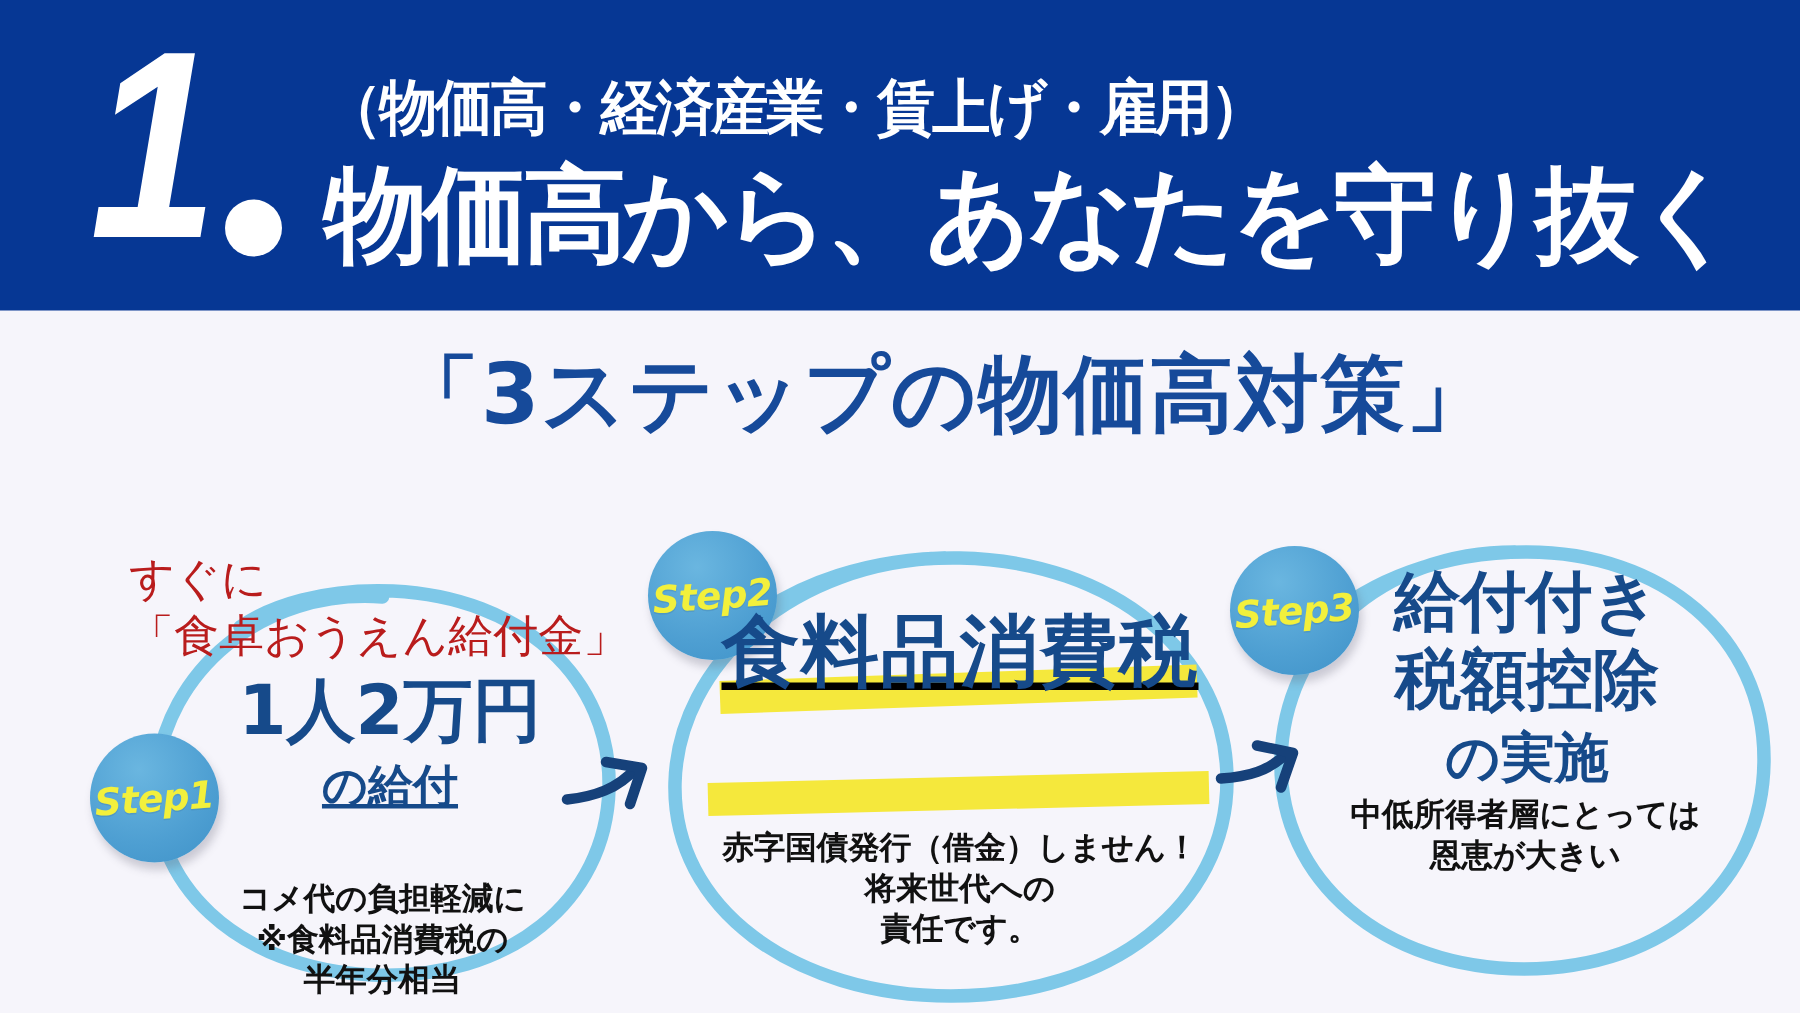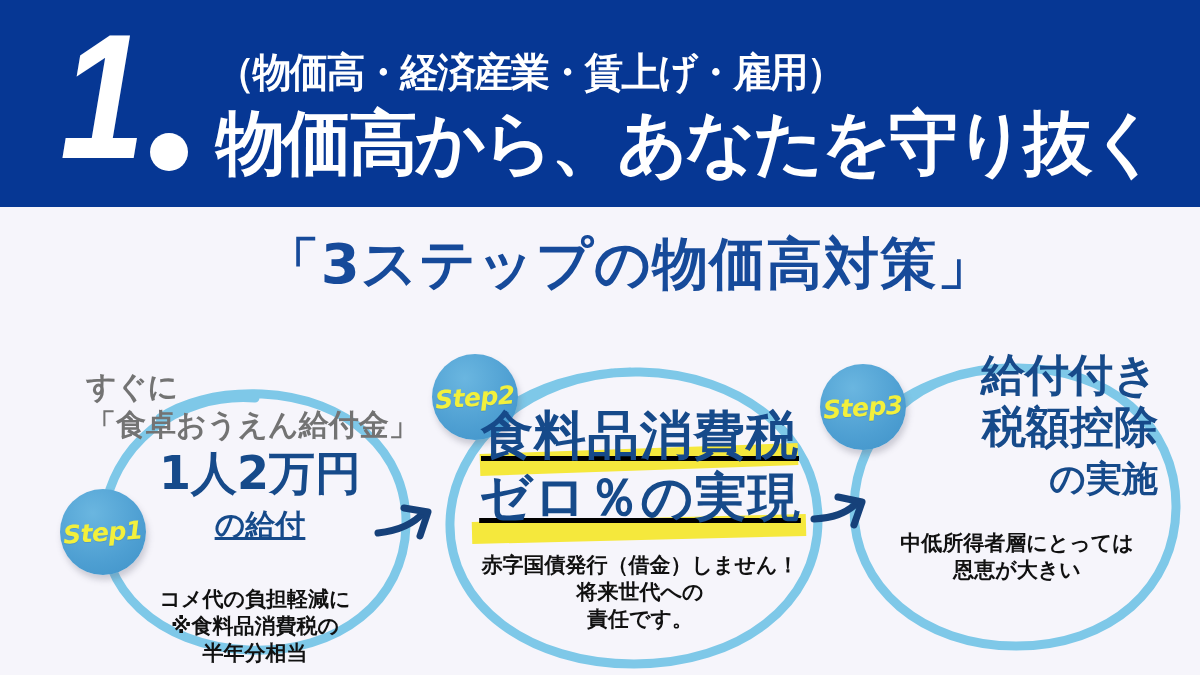--- a/index.html
+++ b/index.html
@@ -113,22 +113,22 @@
     font-style: italic;
     font-family: "DejaVu Sans", sans-serif;
     letter-spacing: -0.5px;
     transform: rotate(-4deg);
     text-shadow: 0 1px 0 rgba(60,110,150,0.25);
   }
   #badge-1 { left: 60px; top: 489px; }
   #badge-2 { left: 432px; top: 354px; }
   #badge-3 { left: 820px; top: 364px; }
   .lead-line {
-    color: #737373;
-    font-weight: bold;
+    color: #b91c1c;
+    font-weight: normal;
     white-space: nowrap;
   }
   .main-line {
     color: #164a8a;
     font-weight: bold;
     white-space: nowrap;
   }
   .note-line {
     color: #111111;
     font-weight: bold;
@@ -174,23 +174,23 @@
   #step2-note {
     position: absolute;
     left: 455px; top: 552px;
     width: 370px;
     text-align: center;
   }
 
   
   #step3-main {
     position: absolute;
-    left: 878px; top: 349px;
+    left: 878px; top: 376px;
     width: 280px;
-    text-align: right;
+    text-align: center;
     font-size: 44px;
     line-height: 52px;
   }
   #step3-main .small-of { font-size: 36px; }
   #step3-note {
     position: absolute;
     left: 872px; top: 530px;
     width: 290px;
     text-align: center;
   }
@@ -282,21 +282,20 @@
     <div class="note-line">※食料品消費税の</div>
     <div class="note-line">半年分相当</div>
   </div>
 
   <div class="step-badge" id="badge-2">
     <span class="badge-label">Step2</span>
   </div>
 
   <div id="step2-main">
     <div class="main-line">食料品消費税</div>
-    <div class="main-line">ゼロ％の実現</div>
   </div>
 
   <div id="step2-note">
     <div class="note-line">赤字国債発行（借金）しません！</div>
     <div class="note-line">将来世代への</div>
     <div class="note-line">責任です。</div>
   </div>
 
   <div class="step-badge" id="badge-3">
     <span class="badge-label">Step3</span>

